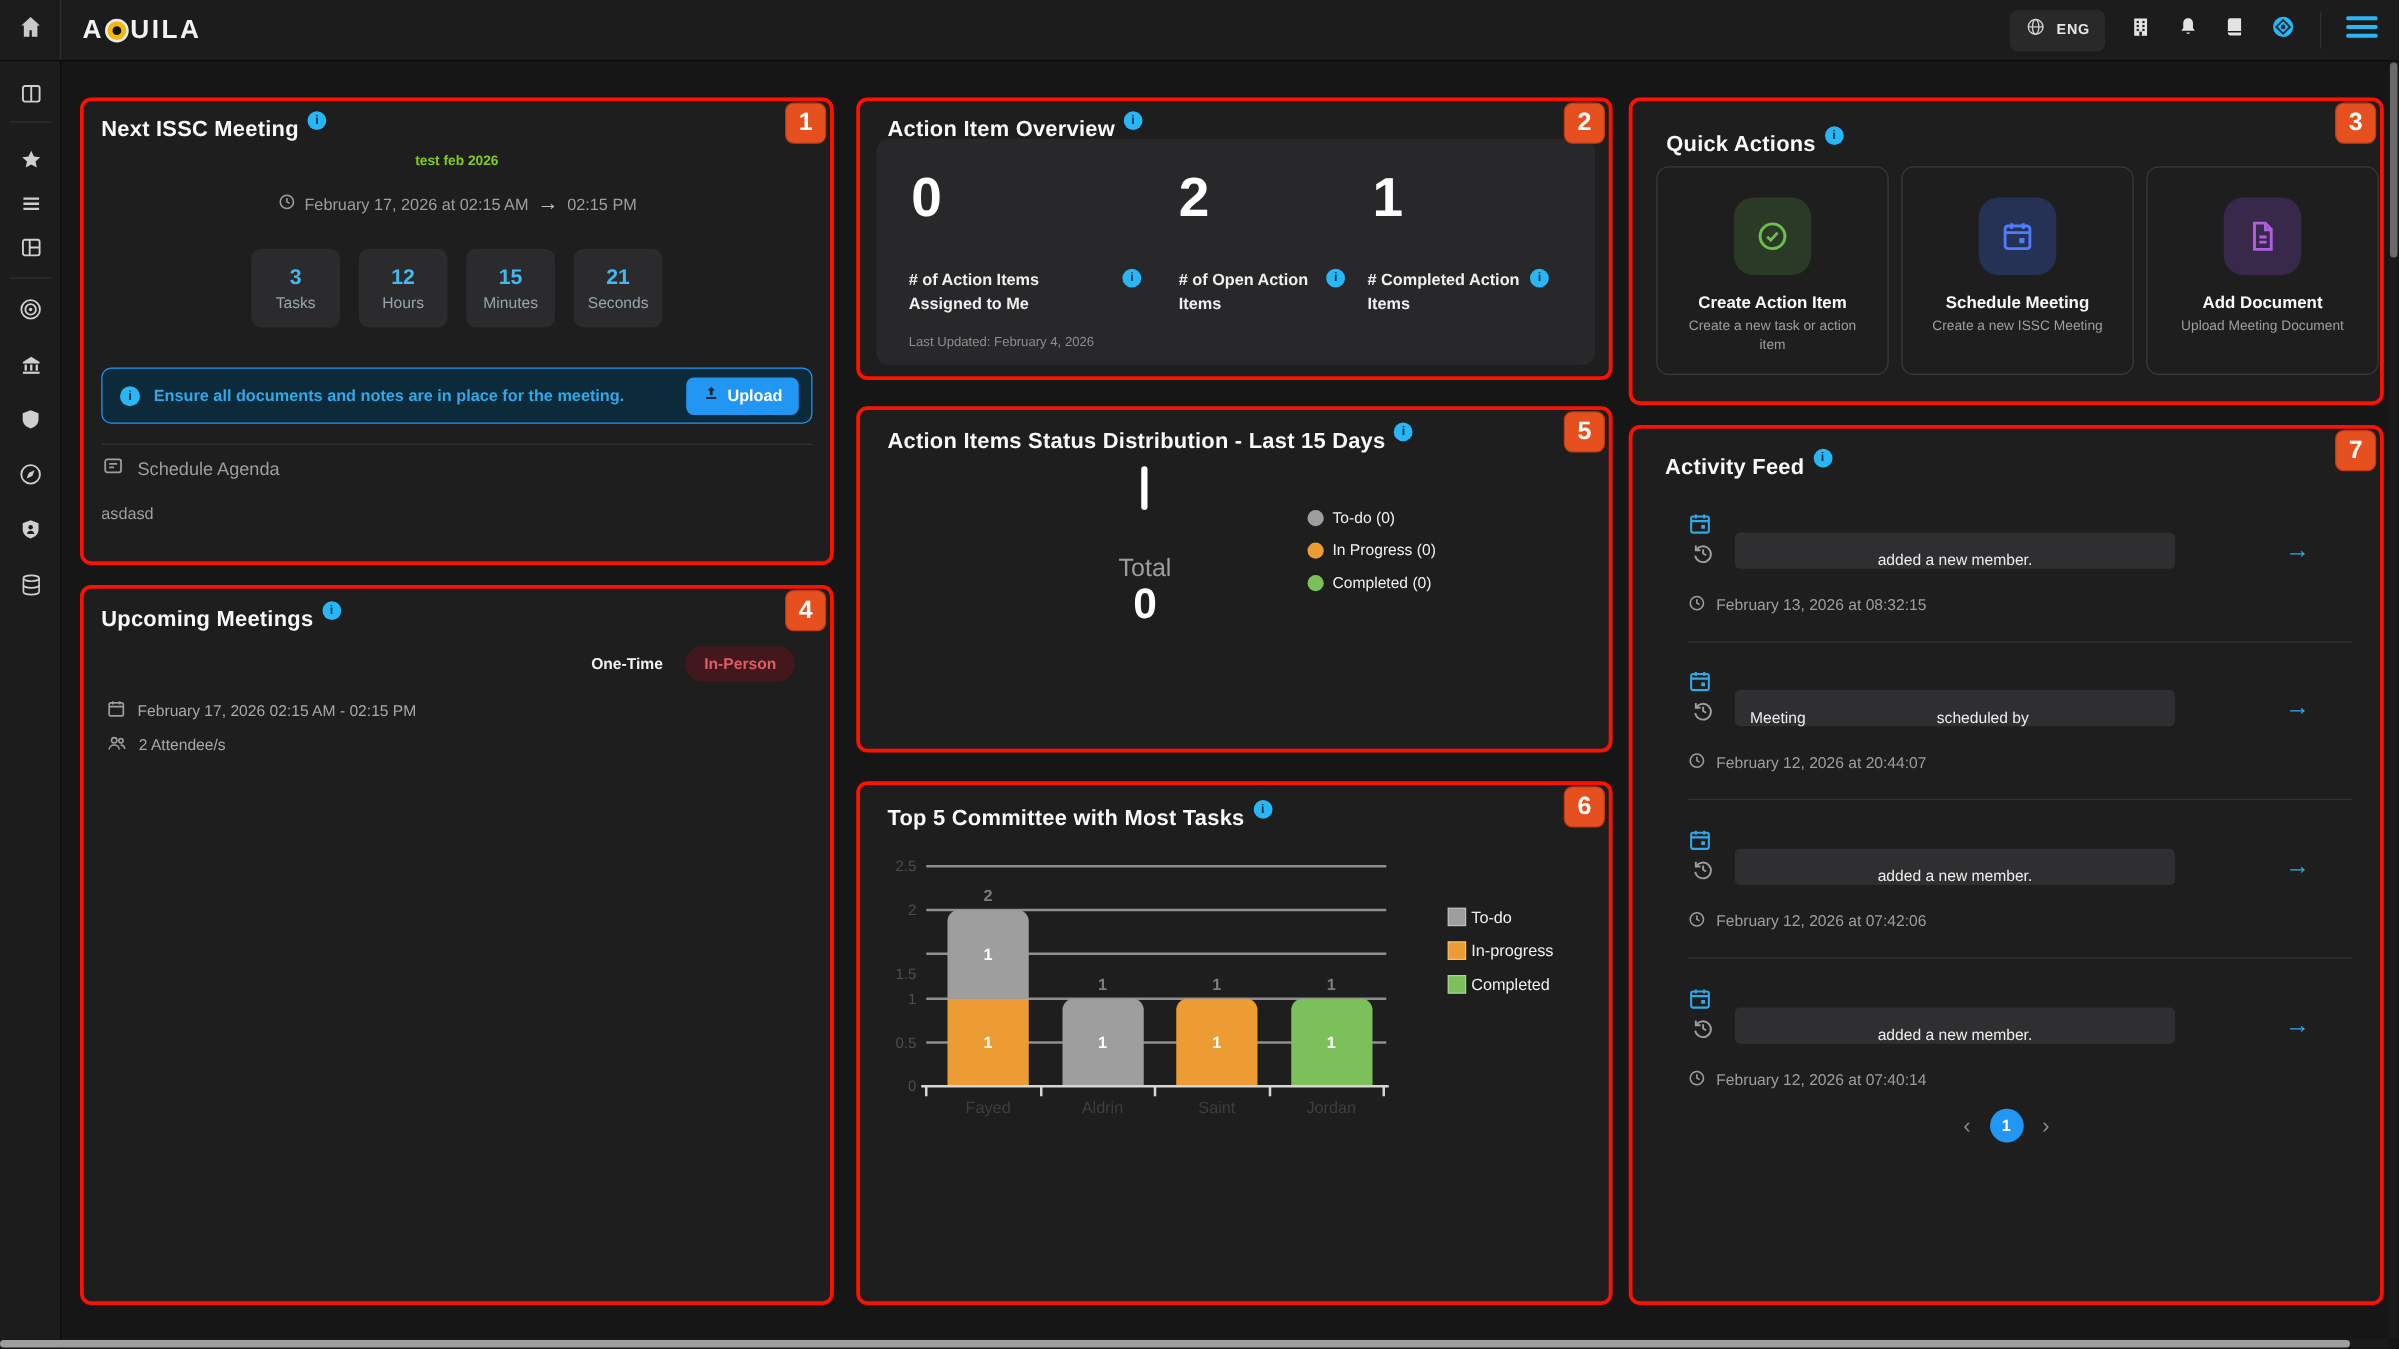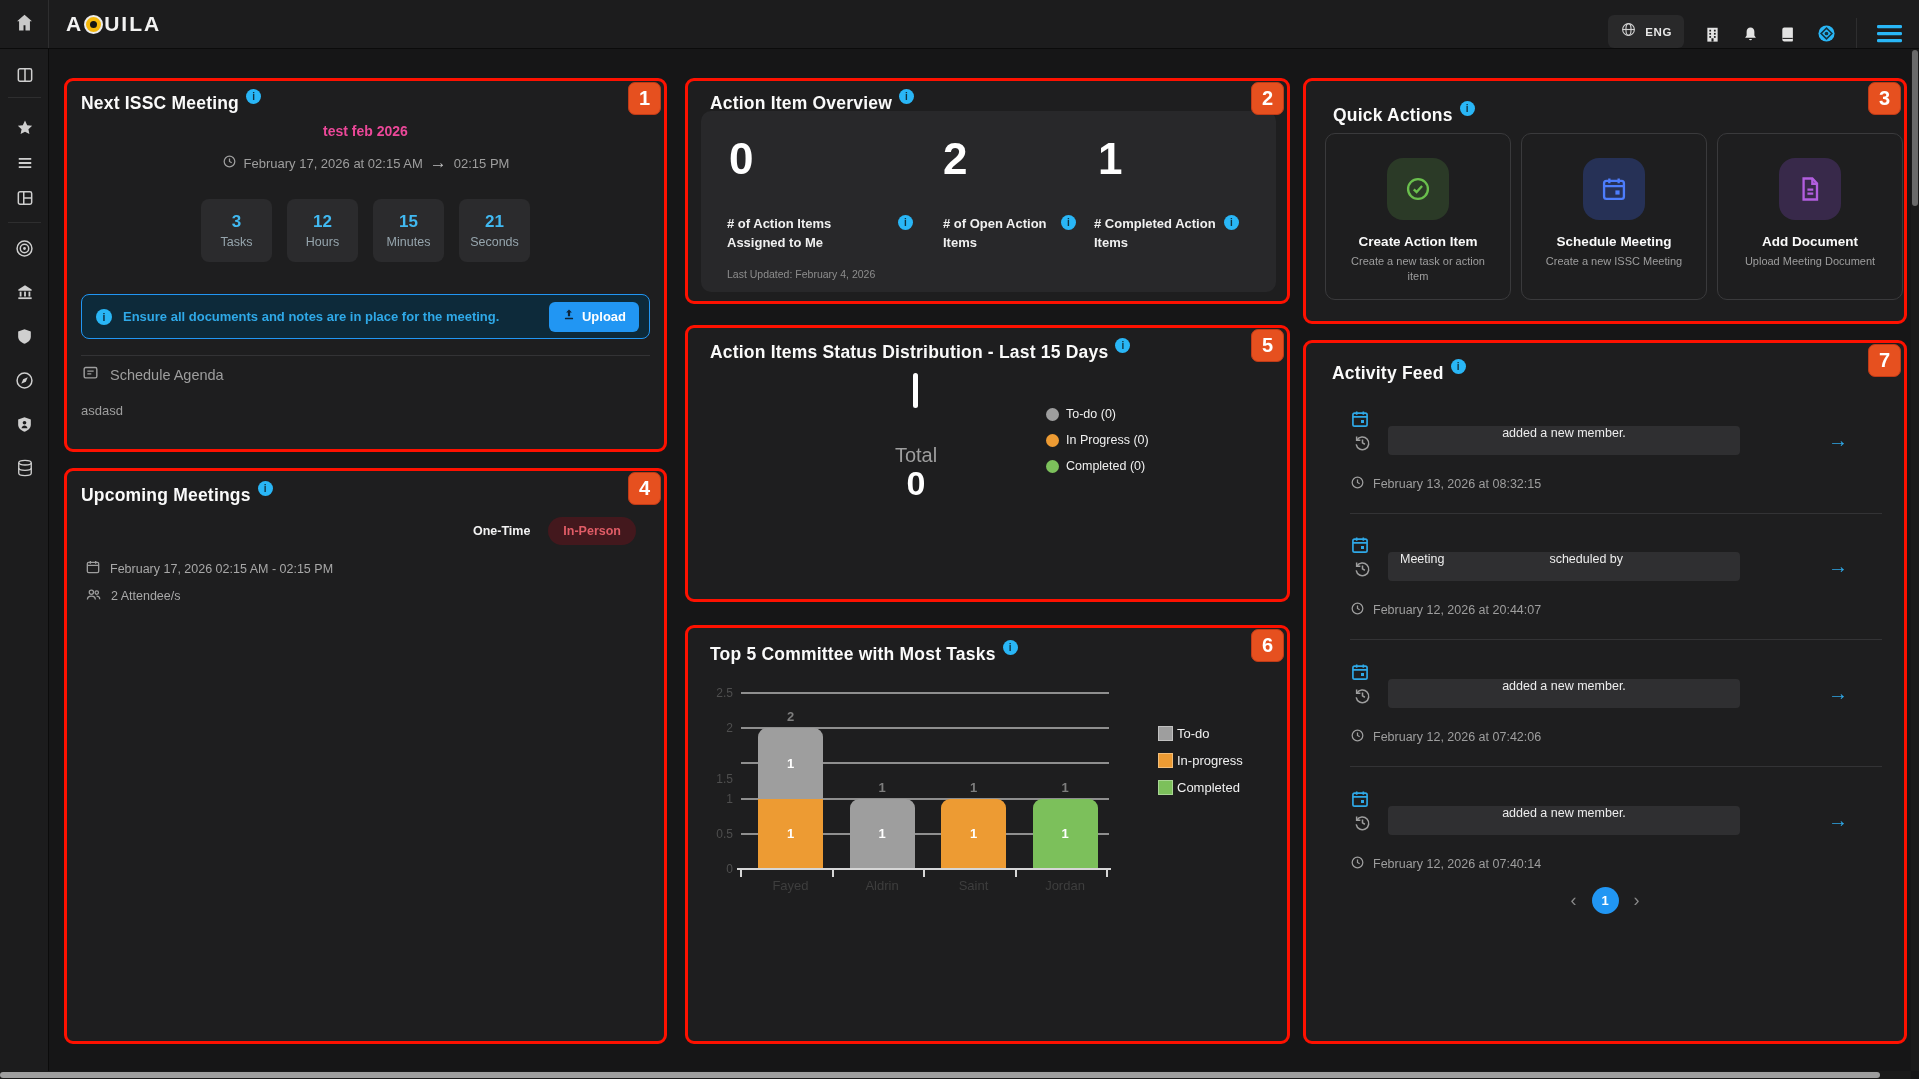--- a/index.html
+++ b/index.html
@@ -6,40 +6,40 @@
   html,body{background:#111;}
   body{font-family:"Liberation Sans",sans-serif;}
   .stage{position:relative;width:1919px;height:1079px;background:#161617;overflow:hidden;}
 
   
   .topbar{position:absolute;left:0;top:0;width:1919px;height:49px;background:#1c1c1d;border-bottom:1px solid #0b0b0b;z-index:6}
   .home-btn{position:absolute;left:0;top:0;width:49px;height:48px;display:flex;align-items:center;justify-content:center;cursor:pointer;border-right:1px solid #2e2e2f}
   .brand{position:absolute;left:66px;top:0;height:48px;display:flex;align-items:center;font-size:21px;font-weight:bold;letter-spacing:2px;color:#f2f2f2}
   .q-ring{display:inline-flex;align-items:center;justify-content:center;width:19px;height:19px;border:2px solid #ececec;border-radius:50%;background:#f5b80c;margin:0 1px;}
   .q-pupil{width:7px;height:7px;border-radius:50%;background:#141414}
-  .top-right{position:absolute;right:16px;top:0;height:48px;display:flex;align-items:flex-end;gap:19px}
+  .top-right{position:absolute;right:16px;top:0;height:48px;display:flex;align-items:center;gap:19px}
   .lang-pill{display:flex;align-items:center;gap:8px;background:#29292a;border-radius:6px;height:33px;padding:0 12px;cursor:pointer}
   .lang-label{font-size:11.5px;font-weight:bold;color:#e8e8e8;letter-spacing:.6px}
   .tb-ic{display:flex;align-items:center;justify-content:center;cursor:pointer}
   .tb-div{width:1px;height:30px;background:#2e2e2f}
 
   
   .sidebar{position:absolute;left:0;top:49px;width:49px;height:1030px;background:#1c1c1d;border-right:1px solid #0b0b0b;z-index:6}
   .sbbtn{position:absolute;left:0;width:49px;height:36px;display:flex;align-items:center;justify-content:center;cursor:pointer}
   .sbdiv{position:absolute;left:8px;width:33px;height:1px;background:#2e2e2f}
 
   
   .card{position:absolute;background:#1e1e1f;border:1px solid #2a2a2b;border-radius:12px;z-index:2}
   .ptitle-row{position:absolute;display:flex;align-items:flex-start;gap:7px}
   .ptitle{font-size:17.5px;font-weight:bold;color:#fafafa;letter-spacing:.2px}
   .info{width:15px;height:15px;border-radius:50%;background:#29b6f6;color:#10313f;font-size:10px;font-weight:bold;display:inline-flex;align-items:center;justify-content:center;cursor:pointer;margin-top:-4px;font-style:normal}
   .divider{position:absolute;left:16px;right:16px;height:1px;background:#333335}
 
   
-  .meeting-link{position:absolute;left:0;right:0;top:44px;text-align:center;color:#ec4899;font-size:14px;font-weight:bold;cursor:pointer;text-decoration:none}
+  .meeting-link{position:absolute;left:0;right:0;top:44px;text-align:center;color:#84cc16;font-size:11px;font-weight:bold;cursor:pointer;text-decoration:none}
   .p1-date{position:absolute;left:0;right:0;top:74px;display:flex;align-items:center;justify-content:center;gap:7px;color:#9e9e9e;font-size:13px}
   .p1-arrow{font-size:17px;color:#bdbdbd}
   .countdown{position:absolute;left:0;right:0;top:120px;display:flex;justify-content:center;gap:15px}
   .tile{width:71px;height:63px;background:#2b2b2d;border-radius:8px;display:flex;flex-direction:column;align-items:center;justify-content:center;gap:3px}
   .tnum{font-size:17px;font-weight:bold;color:#41b9f1}
   .tlab{font-size:12.5px;color:#96a5ad}
   .notice{position:absolute;left:16px;right:16px;top:215px;height:45px;background:#0d2a3a;border:1.5px solid #2196f3;border-radius:8px;display:flex;align-items:center;padding:0 10px 0 14px;gap:11px}
   .notice-info{width:16px;height:16px;border-radius:50%;background:#29b6f6;color:#0d2a3a;font-size:10.5px;font-weight:bold;display:flex;align-items:center;justify-content:center;flex:none}
   .notice-text{font-size:13px;font-weight:bold;color:#2fa9e8;flex:1}
   .upload-btn{display:flex;align-items:center;gap:6px;background:#2196f3;border:none;border-radius:6px;height:30px;padding:0 13px;color:#fff;font-weight:bold;font-size:13px;cursor:pointer;font-family:inherit}
@@ -85,21 +85,21 @@
   .bartotal{position:absolute;width:65px;text-align:center;font-size:13px;font-weight:bold;color:#7d7d7d;height:16px;z-index:2}
   .xlabel{position:absolute;width:65px;text-align:center;font-size:13px;color:#3e3e3e;z-index:1}
   .p6-leg{position:absolute;left:472px;display:flex;align-items:center;gap:4px;cursor:pointer}
   .p6-swatch{width:15px;height:15px;flex:none;box-shadow:inset 0 0 0 1px rgba(255,255,255,.35)}
   .p6-leg span{font-size:13px;color:#f0f0f0}
 
   
   .af-entry{position:absolute;left:0;width:604px;height:126px}
   .af-cal{position:absolute;left:46px;top:0}
   .af-hist{position:absolute;left:49px;top:24px}
-  .af-pill{position:absolute;left:84px;top:17px;width:352px;height:29px;background:#2f2f31;border-radius:4px;display:flex;align-items:flex-start;padding:0 12px;font-size:12.5px;color:#ededed}
+  .af-pill{position:absolute;left:84px;top:17px;width:352px;height:29px;background:#2f2f31;border-radius:4px;display:flex;align-items:flex-end;padding:0 12px;font-size:12.5px;color:#ededed}
   .af-p2{margin:0 auto}
   .af-arrow{position:absolute;left:524px;top:17px;font-size:20px;color:#2fa9e8;cursor:pointer;line-height:29px}
   .af-ts{position:absolute;left:46px;top:66px;display:flex;align-items:center;gap:8px;color:#9e9e9e;font-size:12.5px}
   .af-div{position:absolute;left:46px;right:26px;top:104px;height:1px;background:#333335}
   .af-pager{position:absolute;left:0;right:0;top:546px;display:flex;align-items:center;justify-content:center;gap:15px}
   .pg-ch{font-size:18px;color:#8a8a8a;cursor:pointer}
   .pg-num{width:27px;height:27px;border-radius:50%;background:#2196f3;color:#fff;font-size:13px;font-weight:bold;display:flex;align-items:center;justify-content:center;cursor:pointer}
 
   
   .som{position:absolute;border:3px solid #fe1100;border-radius:9px;z-index:20;pointer-events:none}

